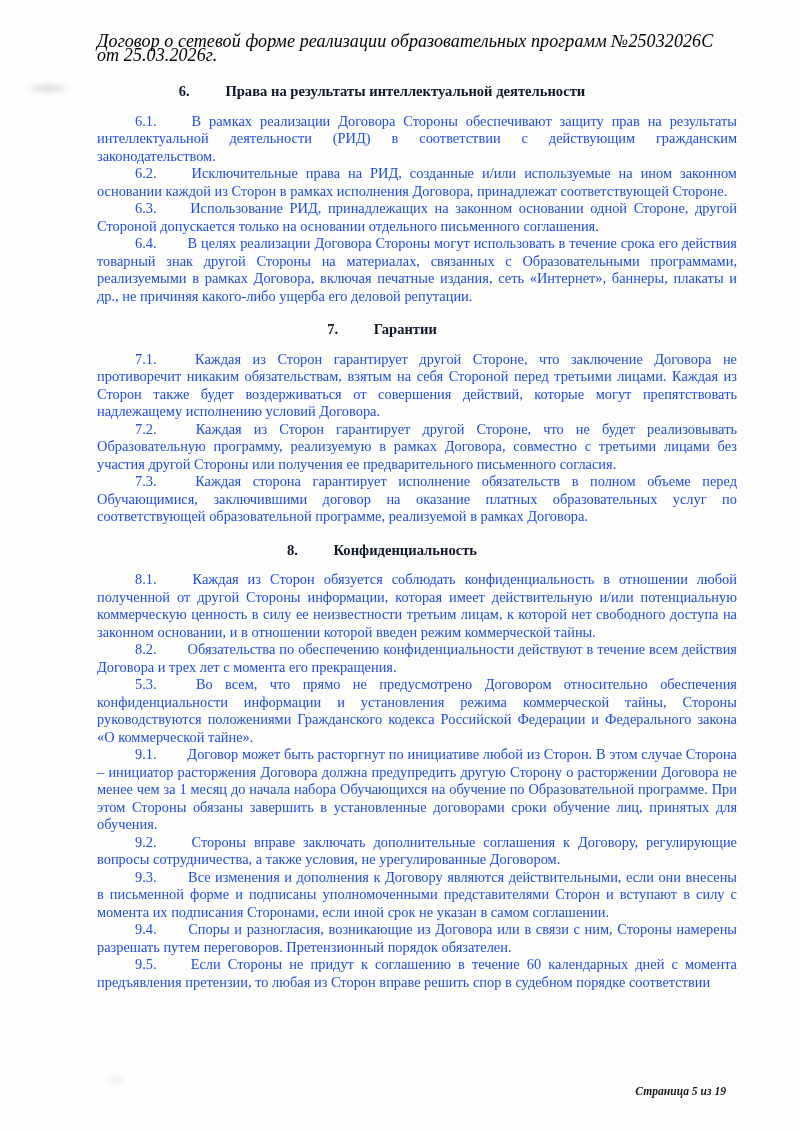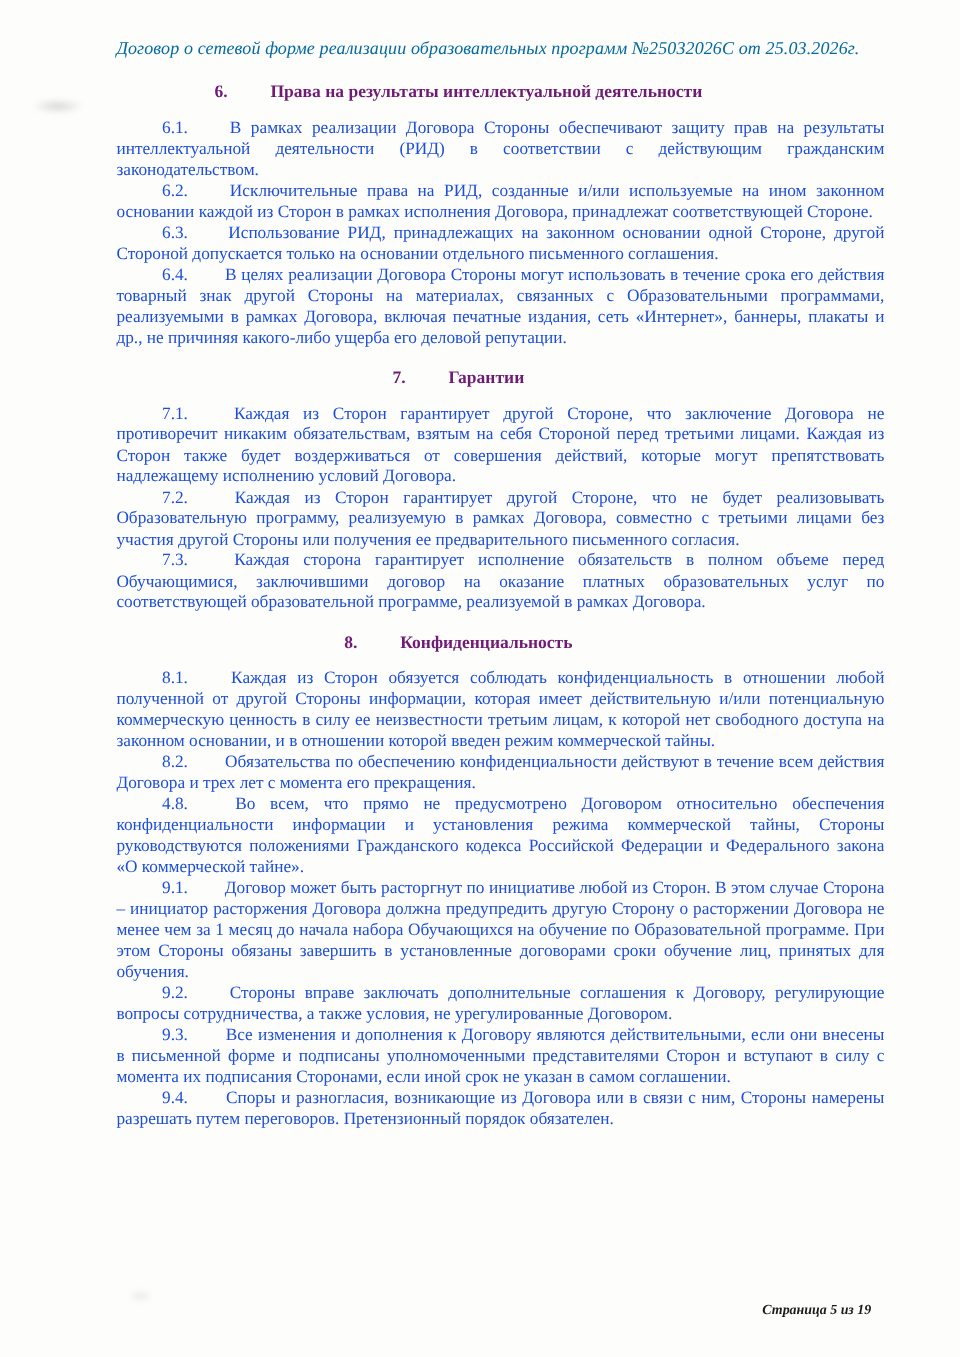--- a/index.html
+++ b/index.html
@@ -12,34 +12,34 @@
     color:#161616;
   }
   .page{
     position:relative;
     width:800px;height:1131px;
     box-sizing:border-box;
     padding:34px 63px 0 97px;
   }
   .doc-header{
     font-style:italic;
-    font-size:15px;
+    font-size:18px;
     line-height:14px;
     margin:0 0 21px 0;
-    color:#0369a1;
+    color:#000000;
     letter-spacing:.1px;
   }
   h2.sec-heading{
     margin:16px 0 12px 0;
     padding:0 70px 0 0;
     font-size:14.6px;
     line-height:17.5px;
     font-weight:bold;
     text-align:center;
-    color:#701a75;
+    color:#0f172a;
   }
   h2.sec-heading .h-num{margin-right:32px;}
   h2.first{margin-top:0;}
   p.clause{
     margin:0;
     font-size:14.4px;
     line-height:17.5px;
     text-align:justify;
     text-indent:38px;
     color:#1d4ed8;
@@ -124,21 +124,21 @@
     </h2>
     <p class="clause">
       <span class="p-num">8.1.</span>
       <span class="p-text">Каждая из Сторон обязуется соблюдать конфиденциальность в отношении любой полученной от другой Стороны информации, которая имеет действительную и/или потенциальную коммерческую ценность в силу ее неизвестности третьим лицам, к которой нет свободного доступа на законном основании, и в отношении которой введен режим коммерческой тайны.</span>
     </p>
     <p class="clause">
       <span class="p-num">8.2.</span>
       <span class="p-text">Обязательства по обеспечению конфиденциальности действуют в течение всем действия Договора и трех лет с момента его прекращения.</span>
     </p>
     <p class="clause">
-      <span class="p-num">4.8.</span>
+      <span class="p-num">5.3.</span>
       <span class="p-text">Во всем, что прямо не предусмотрено Договором относительно обеспечения конфиденциальности информации и установления режима коммерческой тайны, Стороны руководствуются положениями Гражданского кодекса Российской Федерации и Федерального закона «О коммерческой тайне».</span>
     </p>
   </div>
 
   <div class="section">
     <p class="clause">
       <span class="p-num">9.1.</span>
       <span class="p-text">Договор может быть расторгнут по инициативе любой из Сторон. В этом случае Сторона – инициатор расторжения Договора должна предупредить другую Сторону о расторжении Договора не менее чем за 1 месяц до начала набора Обучающихся на обучение по Образовательной программе.  При этом Стороны обязаны завершить в установленные договорами сроки обучение лиц, принятых для обучения.</span>
     </p>
     <p class="clause">
@@ -146,17 +146,21 @@
       <span class="p-text">Стороны вправе заключать дополнительные соглашения к Договору, регулирующие вопросы сотрудничества, а также условия, не урегулированные Договором.</span>
     </p>
     <p class="clause">
       <span class="p-num">9.3.</span>
       <span class="p-text">Все изменения и дополнения к Договору являются действительными, если они внесены в письменной форме и подписаны уполномоченными представителями Сторон и вступают в силу с момента их подписания Сторонами, если иной срок не указан в самом соглашении.</span>
     </p>
     <p class="clause">
       <span class="p-num">9.4.</span>
       <span class="p-text">Споры и разногласия, возникающие из Договора или в связи с ним, Стороны намерены разрешать путем переговоров. Претензионный порядок обязателен.</span>
     </p>
+    <p class="clause">
+      <span class="p-num">9.5.</span>
+      <span class="p-text">Если Стороны не придут к соглашению в течение 60 календарных дней с момента предъявления претензии, то любая из Сторон вправе решить спор в судебном порядке соответствии</span>
+    </p>
   </div>
 
   <div class="doc-footer">Страница 5 из 19</div>
 
 </div>
 
 </body></html>

